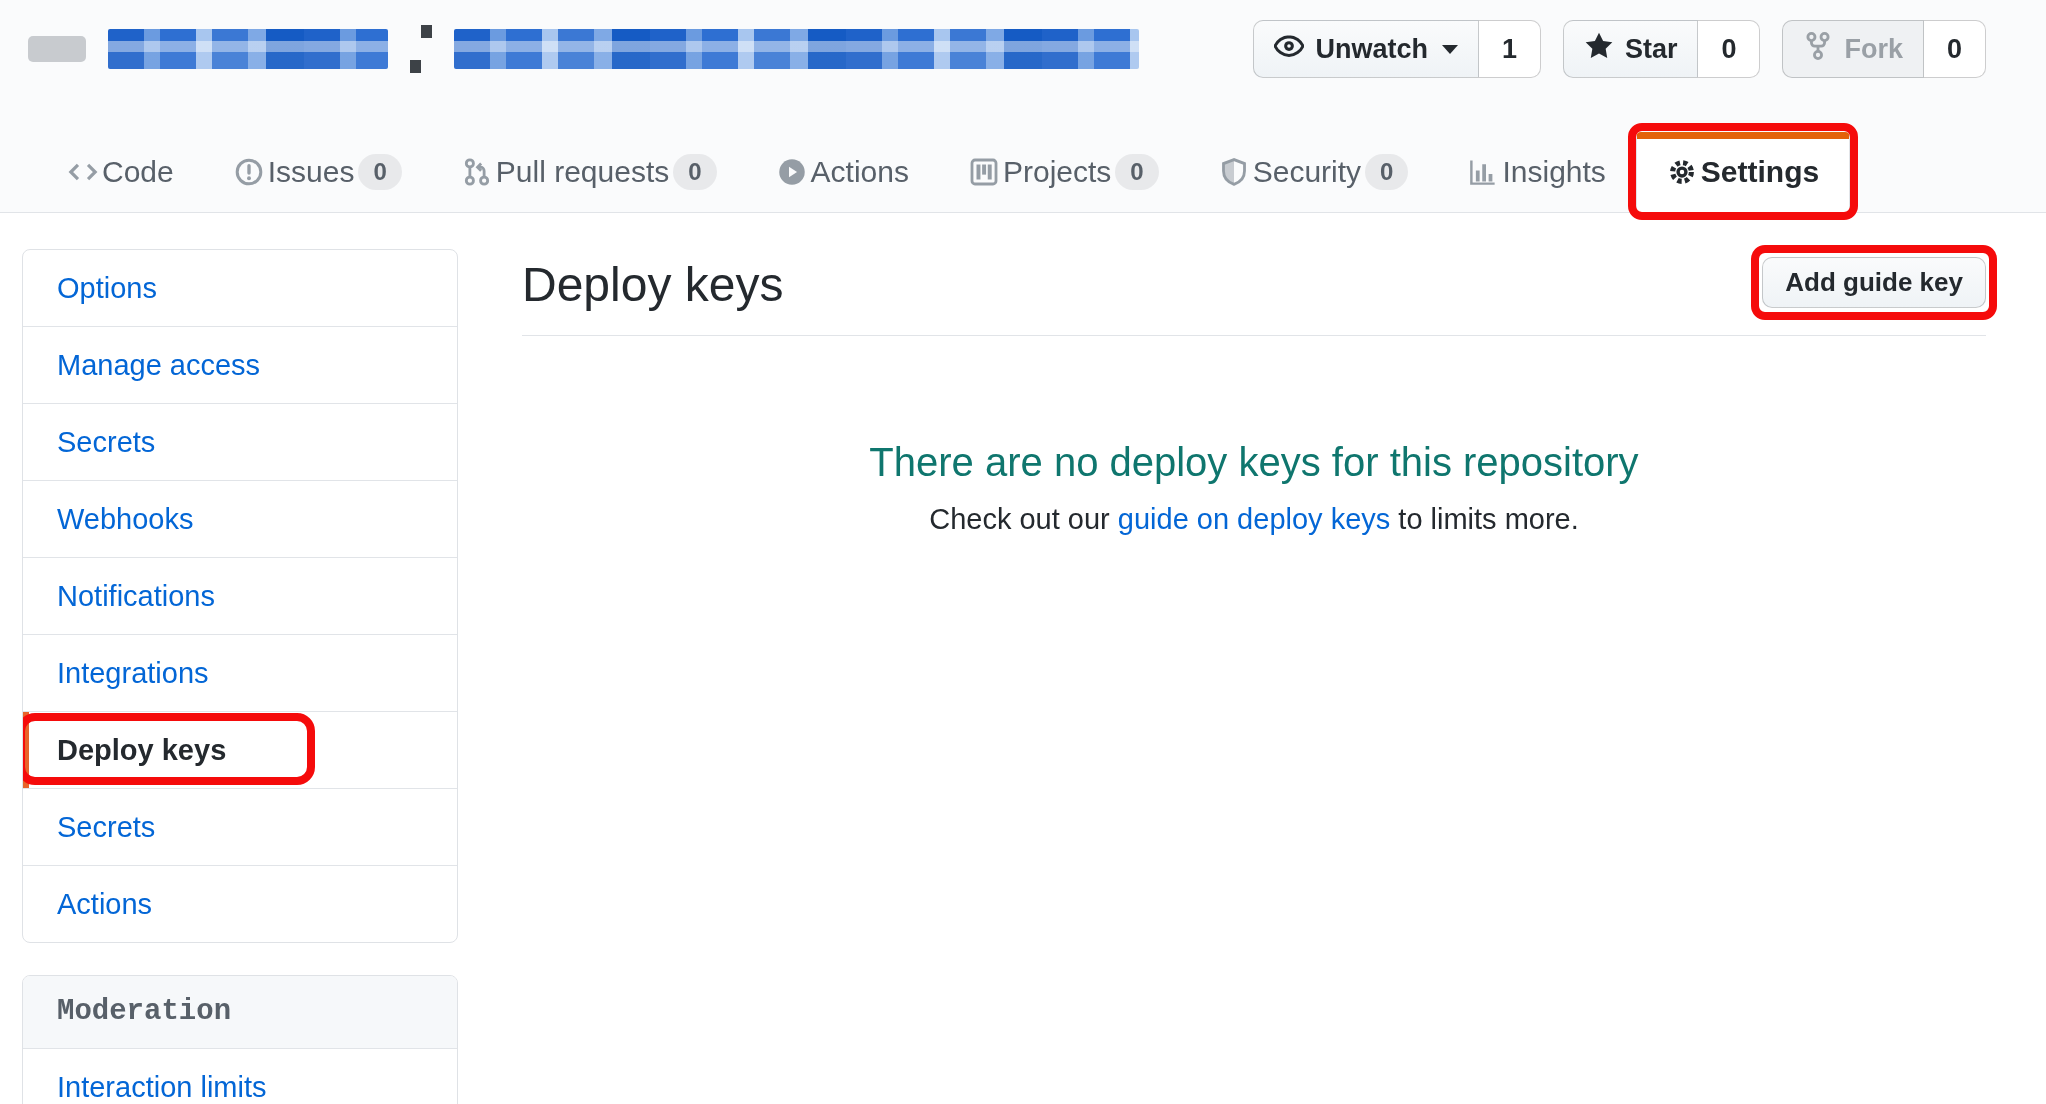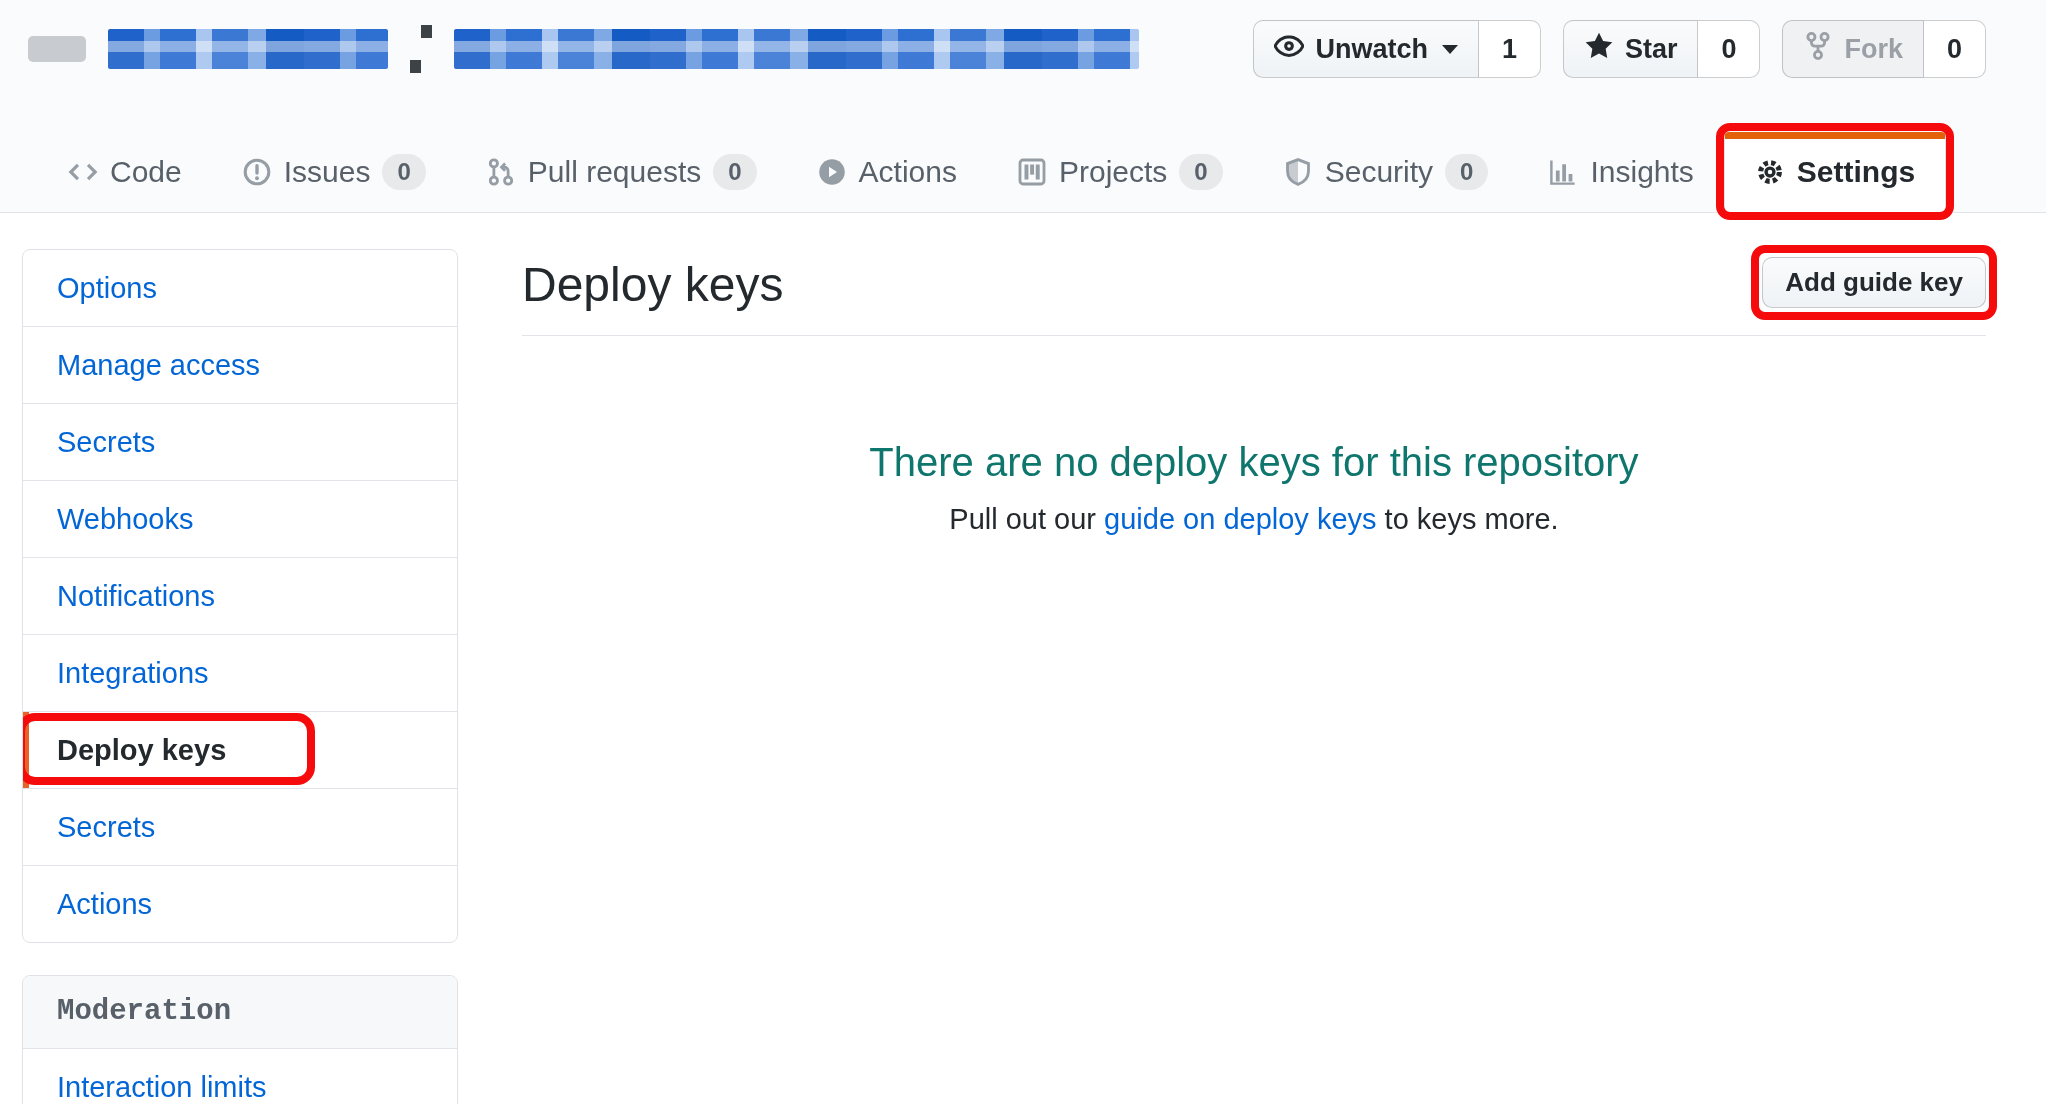--- a/index.html
+++ b/index.html
@@ -31,21 +31,21 @@
     border-radius: 10px 0 0 10px; font-size: 27px; font-weight: bold; color: #24292e; cursor: pointer; }
   .btn-gh.disabled { background: #eff1f3; color: #9aa0a6; }
   .social-count { display: flex; align-items: center; justify-content: center; height: 58px; min-width: 62px; padding: 0 18px;
     background: #fff; border: 1px solid rgba(27,31,35,.22); border-left: 0; border-radius: 0 10px 10px 0;
     font-size: 27px; font-weight: 600; color: #24292e; }
   .caret-down { width: 0; height: 0; border-left: 8px solid transparent; border-right: 8px solid transparent; border-top: 9px solid currentColor; margin-left: 3px; }
   .btn-gh svg { flex: none; }
 
   
   .reponav { display: flex; align-items: flex-end; margin-top: 52px; padding-left: 38px; border-bottom: 1px solid #e1e4e8; }
-  .reponav-item { display: flex; align-items: center; gap: 12px; padding: 22px 30px; font-size: 30px; line-height: 36px;
+  .reponav-item { display: flex; align-items: center; gap: 4px; padding: 22px 30px; font-size: 30px; line-height: 36px;
     color: #586069; cursor: pointer; white-space: nowrap; }
   .reponav-item .tab-icon { color: #959da5; display: flex; }
   .reponav-item.selected { position: relative; background: #fff; border: 1px solid #e1e4e8; border-bottom: 0;
     border-top: 7px solid #e36209; border-radius: 5px 5px 0 0; padding: 15px 30px 23px; margin-bottom: -1px;
     font-weight: bold; color: #24292e; }
   .reponav-item.selected .tab-icon { color: #24292e; }
   .counter { background: rgba(27,31,35,.08); color: #586069; font-size: 24px; font-weight: bold;
     padding: 3px 15px; border-radius: 22px; line-height: 30px; }
 
   
@@ -260,18 +260,18 @@
       <div class="subhead">
         <h1>Deploy keys</h1>
         <button class="btn-add">
           <span>Add guide key</span>
           <span class="annotation-ring ring-add-key"></span>
         </button>
       </div>
 
       <div class="blankslate">
         <h3>There are no deploy keys for this repository</h3>
-        <p><span>Pull out our </span><a>guide on deploy keys</a><span> to keys more.</span></p>
+        <p><span>Check out our </span><a>guide on deploy keys</a><span> to limits more.</span></p>
       </div>
     </main>
   </div>
 
 </div>
 
 </body></html>

